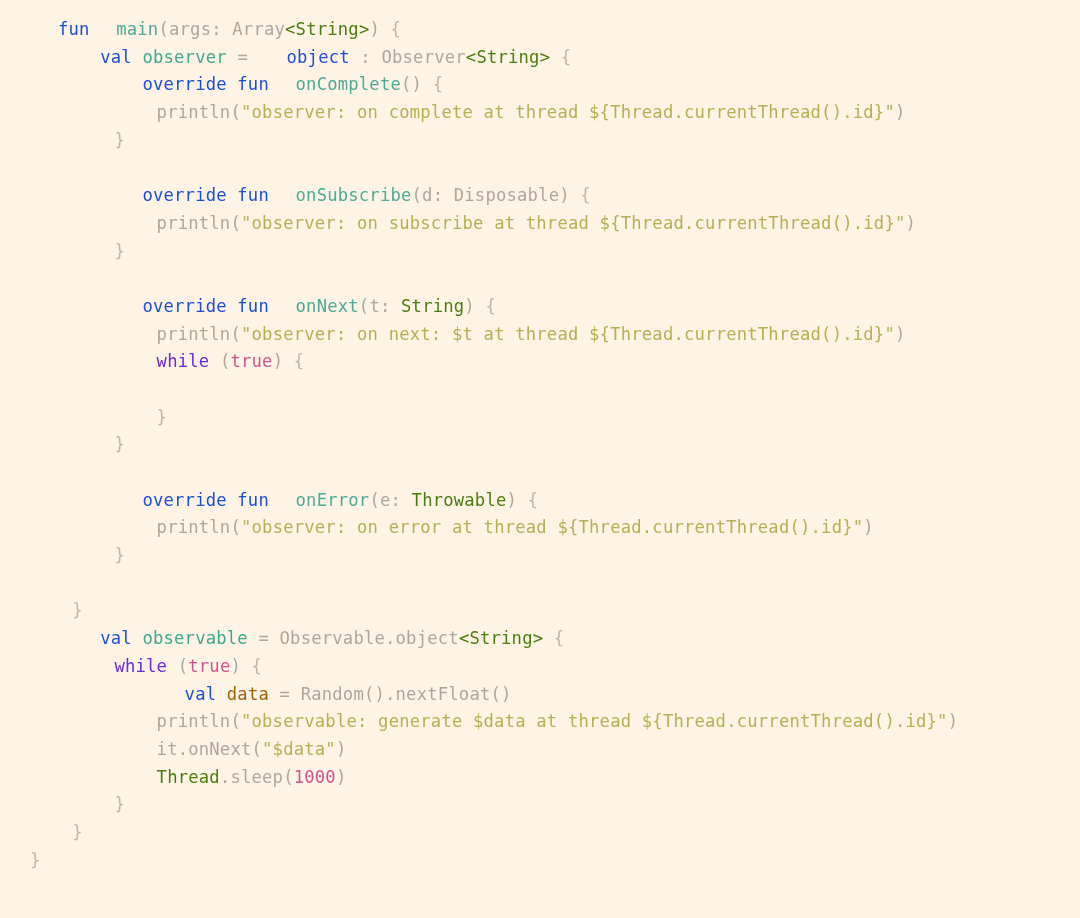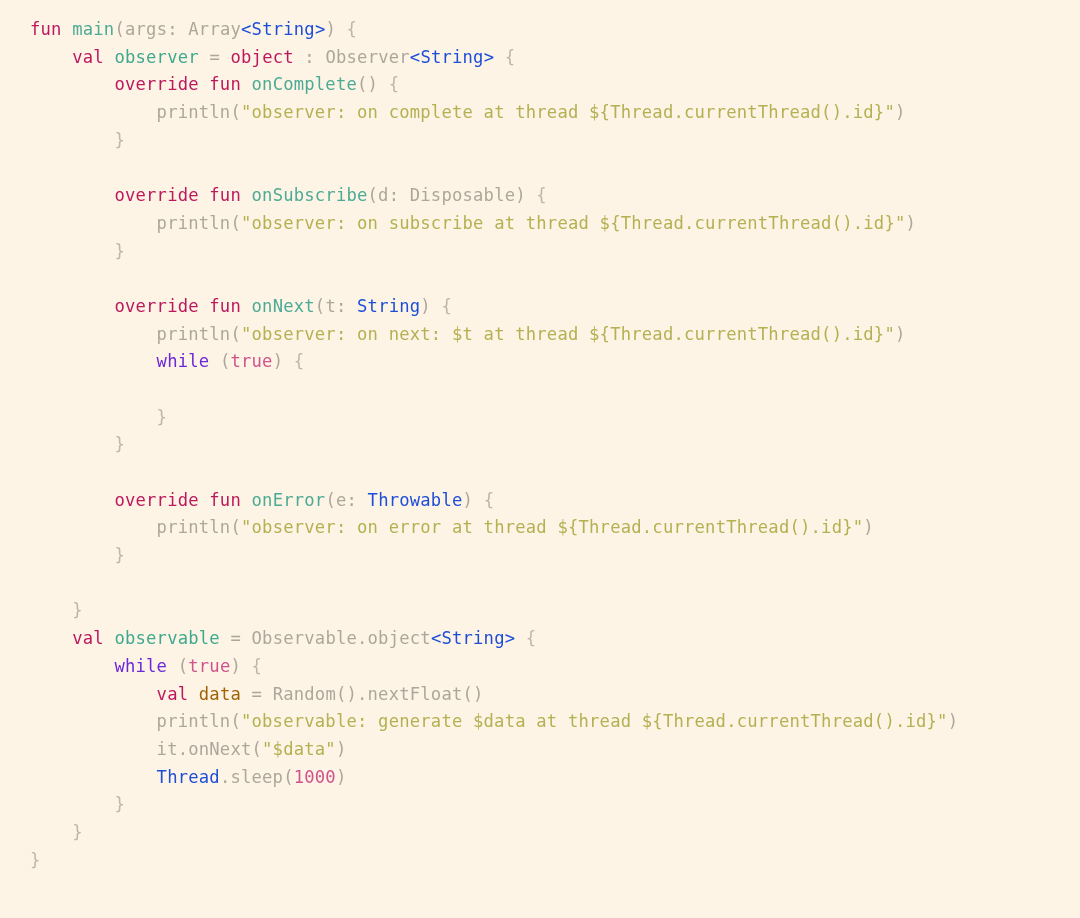--- a/index.html
+++ b/index.html
@@ -25,25 +25,25 @@
     line-height: 27.7px;
     font-size: 17.2px;
     letter-spacing: 0.2px;
     white-space: pre;
     padding-left: 30px;
     color: #A8A296;
   }
   .code-line.blank { color: transparent; }
 
   
-  .t-kw      { color: #be185d; }   
+  .t-kw      { color: #1d4ed8; margin-left: 28px; }   
   .t-kw2     { color: #6d28d9; }   
-  .t-fn      { color: #4CAA95; }   
+  .t-fn      { color: #4CAA95; margin-left: 16px; }   
   .t-ident   { color: #3EA98E; }   
-  .t-type    { color: #1d4ed8; }   
+  .t-type    { color: #4d7c0f; }   
   .t-plain   { color: #ADA79B; }   
   .t-dark    { color: #a16207; }   
   .t-str     { color: #B5B052; }   
   .t-num     { color: #D1538B; text-align: center; }   
   .t-brace   { color: #BDB7AA; }   
 </style>
 </head>
 <body>
 
 <div id="code-block">

